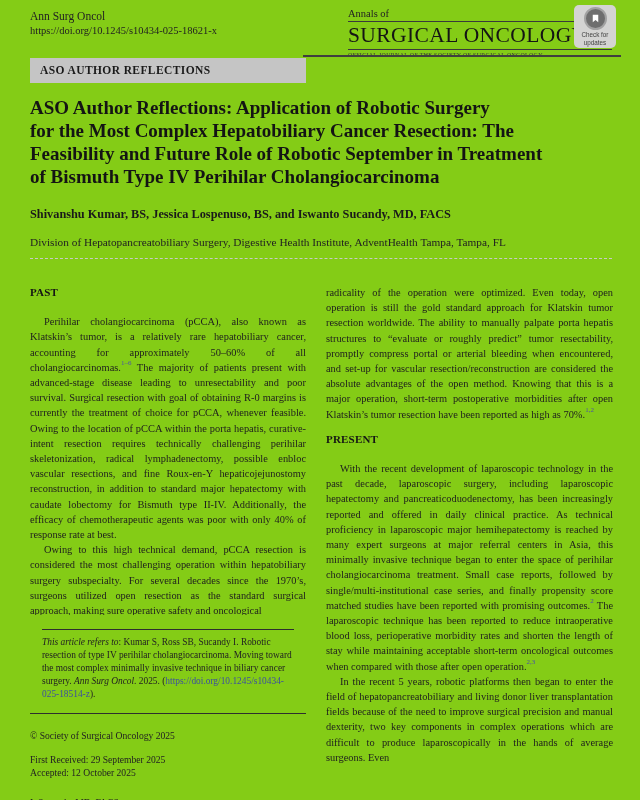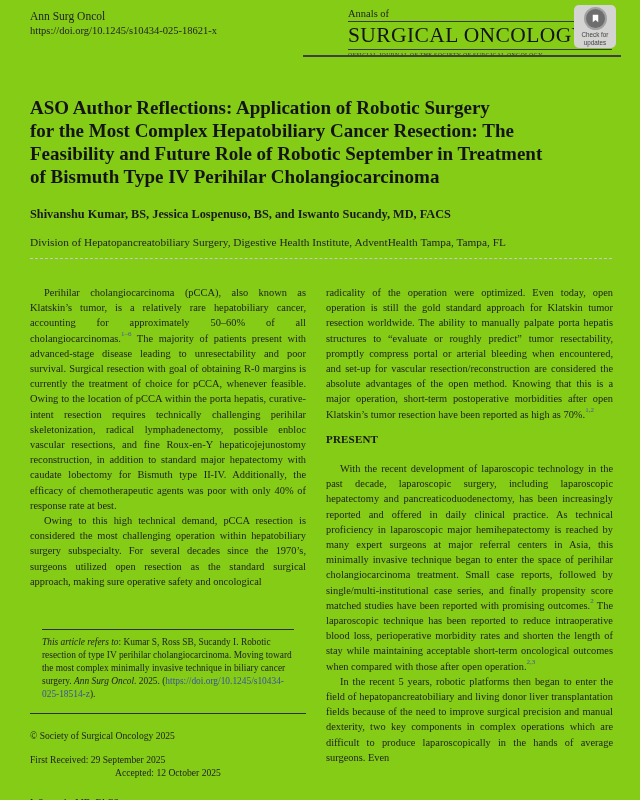--- a/index.html
+++ b/index.html
@@ -41,21 +41,21 @@
   .col p.indent{text-indent:14px;}
   sup{font-size:7px;color:#4b51a8;line-height:0;position:relative;top:-1px;letter-spacing:0;}
   .seg-i{font-style:italic;}
   .seg-link{color:#3d4fa0;}
   
   .footnote{position:absolute;left:30px;top:617px;width:276px;font-size:9.4px;line-height:12.9px;color:#222;}
   .fn-refers{margin:12px;padding-top:6px;border-top:1px solid #2e2e2e;overflow-wrap:break-word;}
   .fn-rule2{border-top:1px solid #2e2e2e;margin-top:9px;}
   .fn-copy{margin:16px 0 0 0;font-size:9.6px;}
   .fn-received{margin:12px 0 0 0;font-size:9.6px;}
-  .fn-accepted{margin:0;font-size:9.6px;text-align:center;}
+  .fn-accepted{margin:0;font-size:9.6px;}
   .fn-name{margin:17px 0 0 0;font-size:9.6px;}
   .hang{margin:0;font-size:9.6px;padding-left:16px;text-indent:-16px;}
 </style>
 </head>
 <body>
 
 <div class="page">
 
   <div class="cite">
     <div class="cite-journal">Ann Surg Oncol</div>
@@ -75,34 +75,36 @@
         </svg>
     </div>
     <div class="badge-text">
       <div>Check for</div>
       <div>updates</div>
     </div>
   </div>
 
   <div class="rule-right"></div>
 
+  <div class="banner">ASO AUTHOR REFLECTIONS</div>
 
   <div class="title">
     <div>ASO Author Reflections: Application of Robotic Surgery</div>
     <div>for the Most Complex Hepatobiliary Cancer Resection: The</div>
     <div>Feasibility and Future Role of Robotic September in Treatment</div>
     <div>of Bismuth Type IV Perihilar Cholangiocarcinoma</div>
   </div>
 
   <div class="authors">Shivanshu Kumar, BS, Jessica Lospenuso, BS, and Iswanto Sucandy, MD, FACS</div>
   <div class="affiliation">Division of Hepatopancreatobiliary Surgery, Digestive Health Institute, AdventHealth Tampa, Tampa, FL</div>
 
   <div class="dotted"></div>
 
   <div class="col col-left">
+    <h2>PAST</h2>
     <p class="indent"><span>Perihilar cholangiocarcinoma (pCCA), also known as Klatskin’s tumor, is a relatively rare hepatobiliary cancer, accounting for approximately 50–60% of all cholangiocarcinomas.</span><sup>1–6</sup><span> The majority of patients present with advanced-stage disease leading to unresectability and poor survival. Surgical resection with goal of obtaining R-0 margins is currently the treatment of choice for pCCA, whenever feasible. Owing to the location of pCCA within the porta hepatis, curative-intent resection requires technically challenging perihilar skeletonization, radical lymphadenectomy, possible enbloc vascular resections, and fine Roux-en-Y hepaticojejunostomy reconstruction, in addition to standard major hepatectomy with caudate lobectomy for Bismuth type II-IV. Additionally, the efficacy of chemotherapeutic agents was poor with only 40% of response rate at best.</span></p>
     <p class="indent"><span>Owing to this high technical demand, pCCA resection is considered the most challenging operation within hepatobiliary surgery subspecialty. For several decades since the 1970’s, surgeons utilized open resection as the standard surgical approach, making sure operative safety and oncological</span></p>
   </div>
 
   <div class="footnote">
     <p class="fn-refers"><span class="seg-i">This article refers to</span><span>: Kumar S, Ross SB, Sucandy I. Robotic resection of type IV perihilar cholangiocarcinoma. Moving toward the most complex minimally invasive technique in biliary cancer surgery. </span><span class="seg-i">Ann Surg Oncol</span><span>. 2025. (</span><span class="seg-link">https://doi.org/10.1245/s10434-025-18514-z</span><span>).</span></p>
     <div class="fn-rule2"></div>
     <p class="fn-copy">© Society of Surgical Oncology 2025</p>
     <p class="fn-received">First Received: 29 September 2025</p>
     <p class="fn-accepted">Accepted: 12 October 2025</p>

